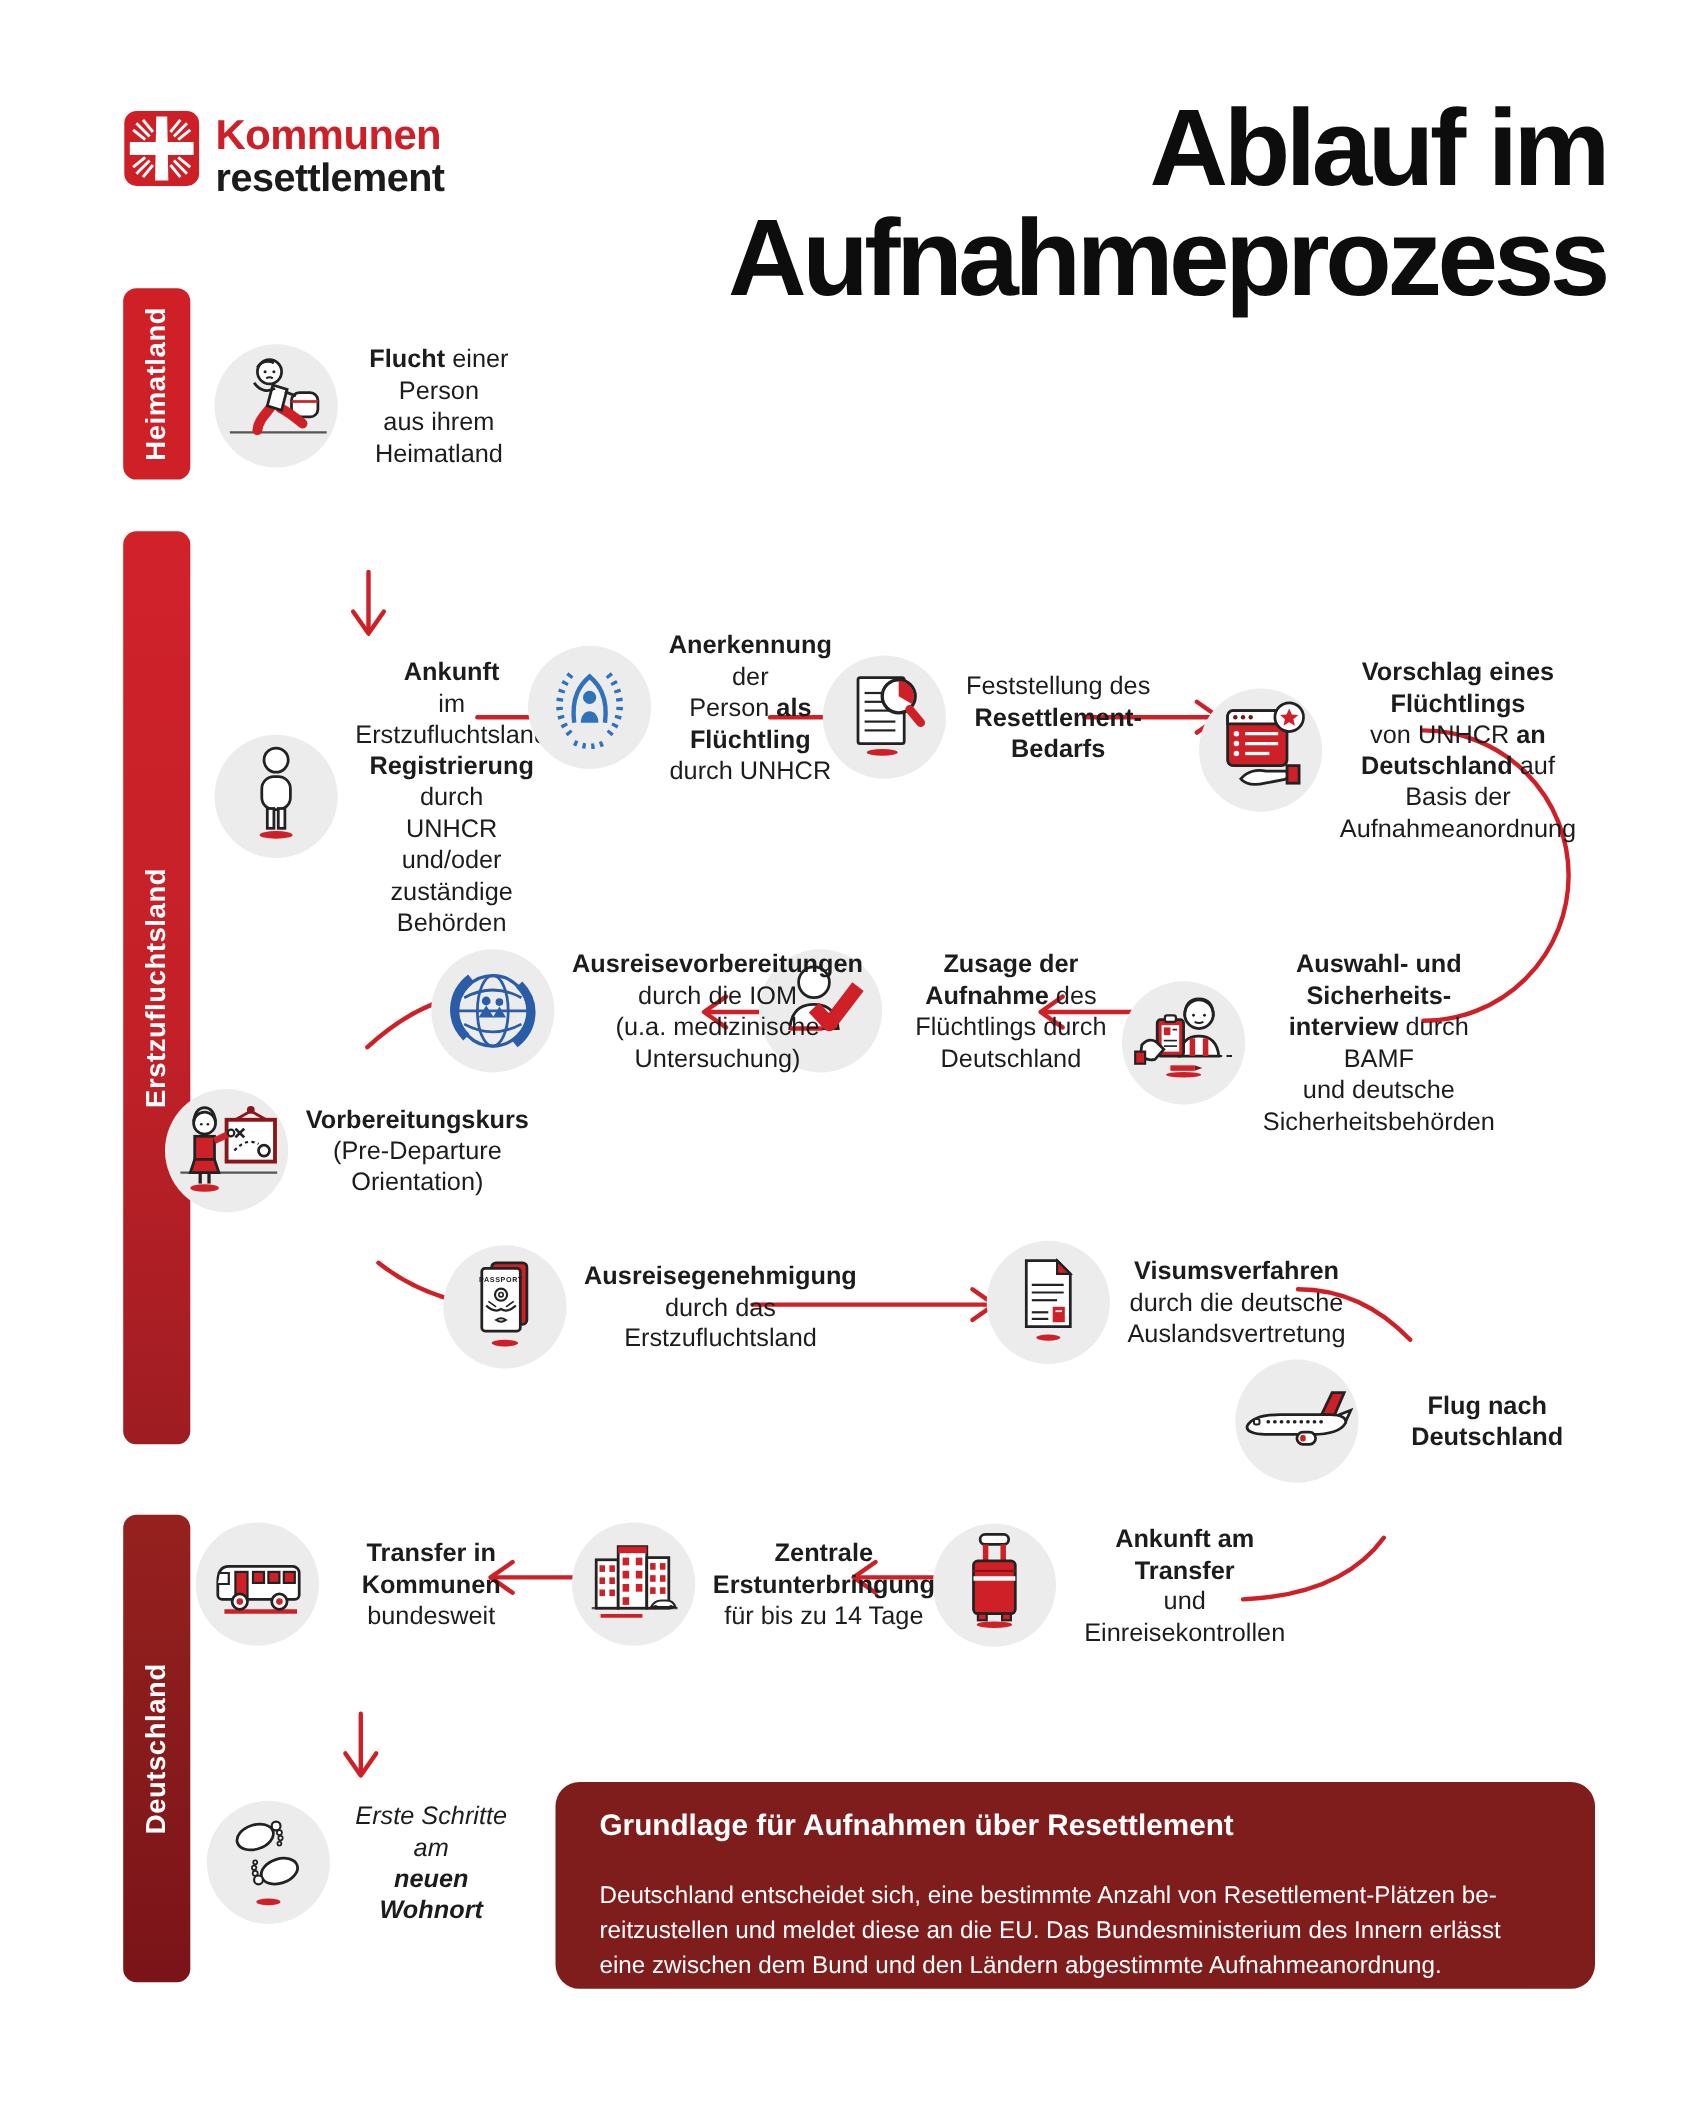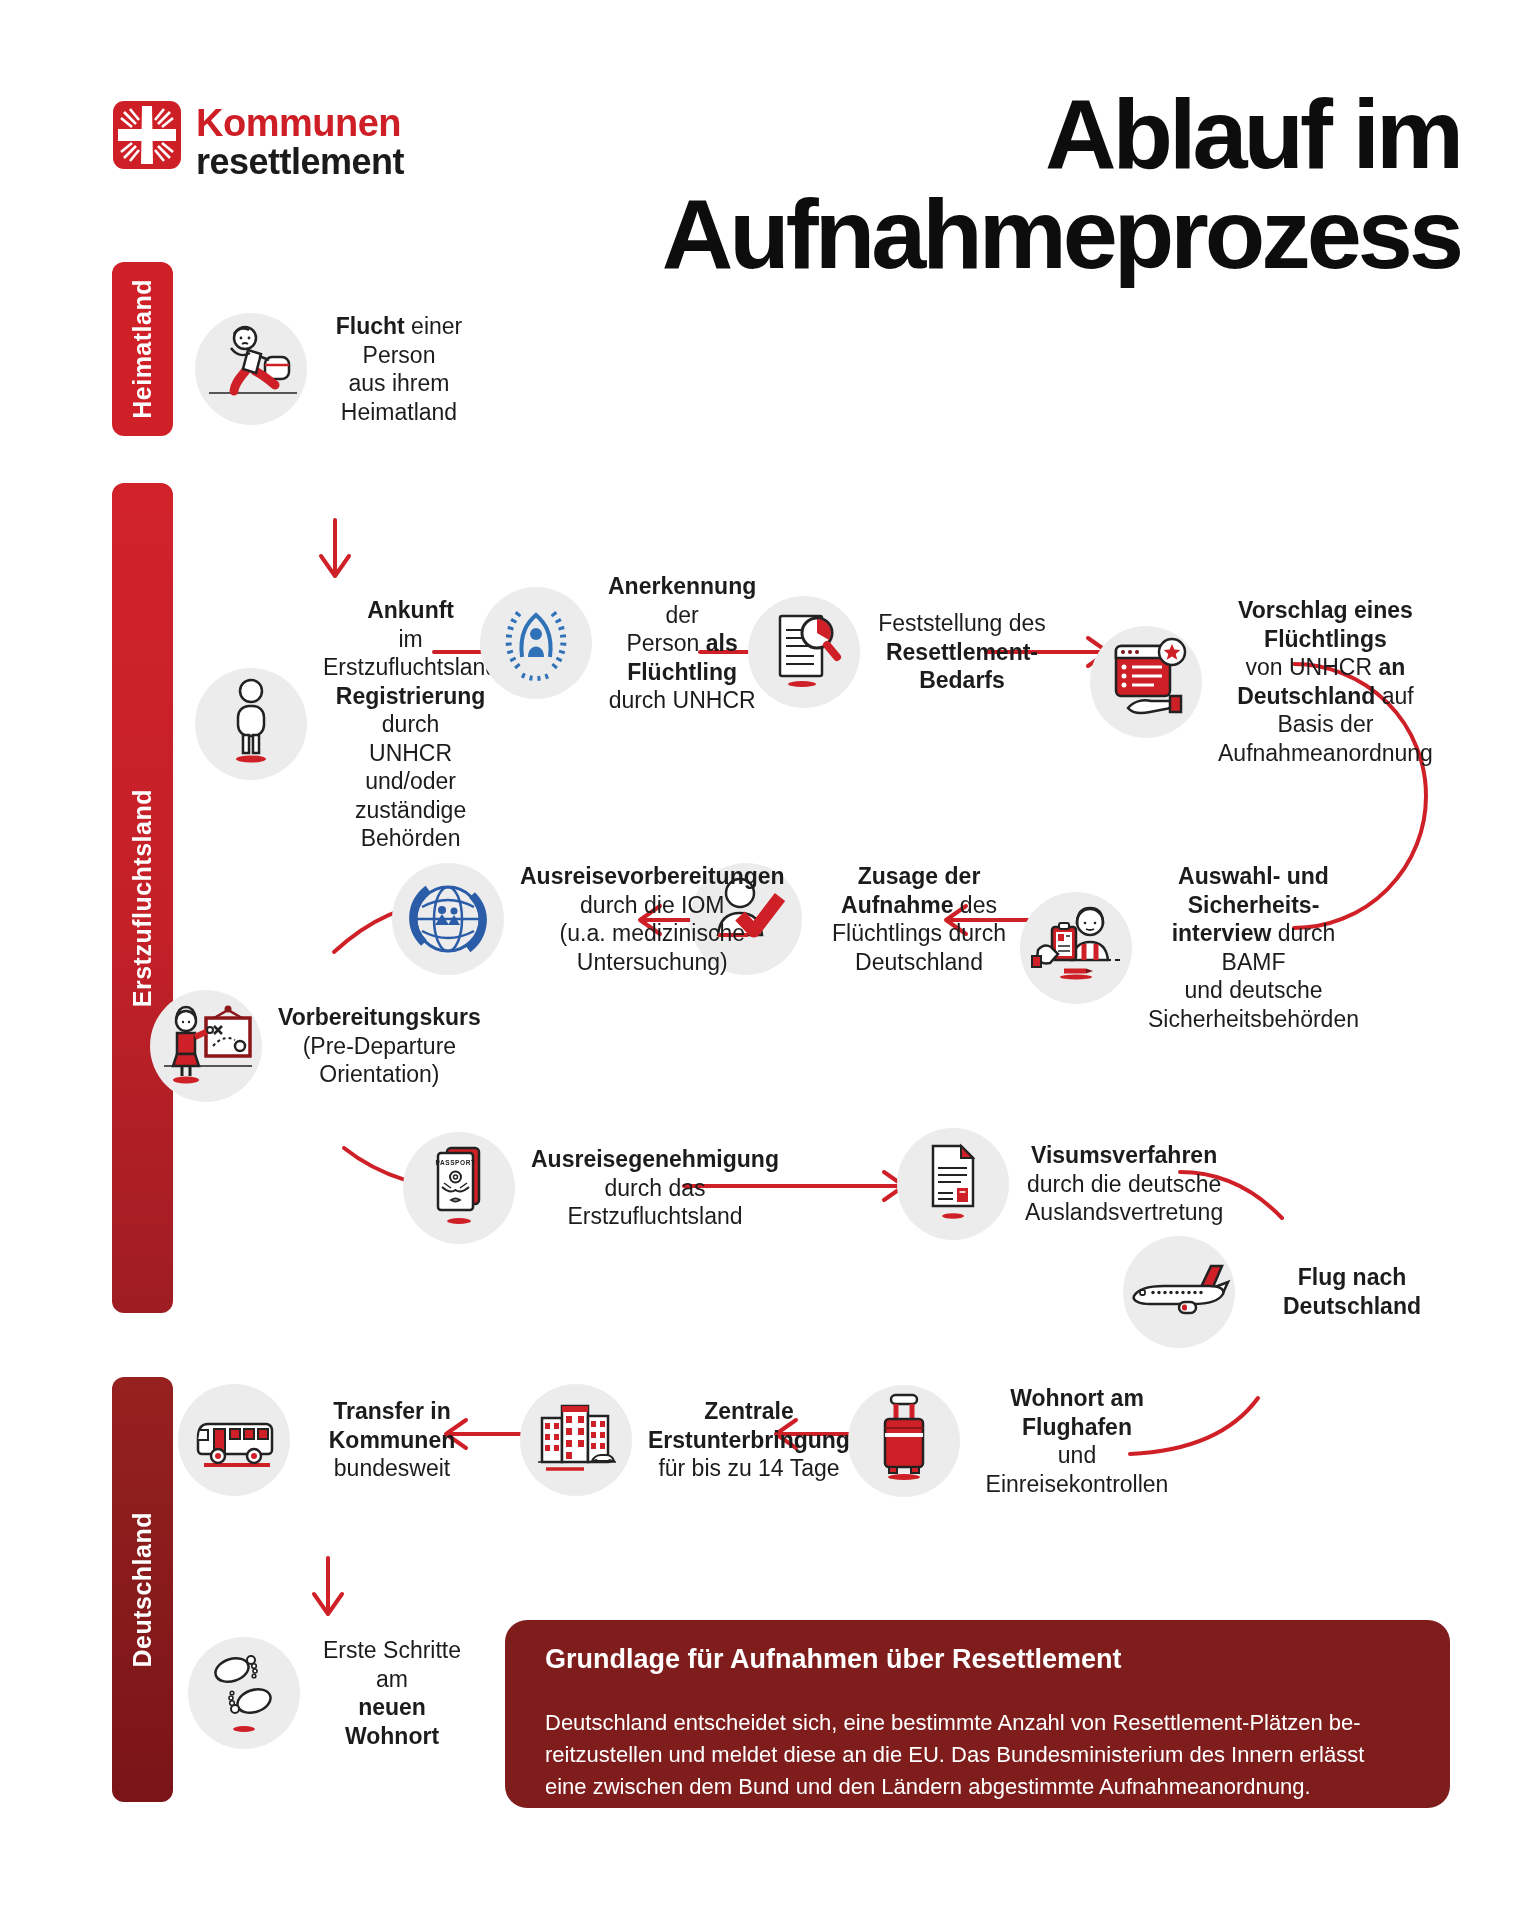--- a/index.html
+++ b/index.html
@@ -370,21 +370,21 @@
       <rect x="37" y="4" width="26" height="9" rx="4.5" fill="#fff" stroke="#222" stroke-width="2.5"></rect>
       <line x1="42" y1="13" x2="42" y2="28" stroke="#cf2027" stroke-width="5"></line>
       <line x1="58" y1="13" x2="58" y2="28" stroke="#cf2027" stroke-width="5"></line>
       <rect x="31" y="28" width="38" height="48" rx="4" fill="#cf2027" stroke="#222" stroke-width="2.5"></rect>
       <line x1="31" y1="44" x2="69" y2="44" stroke="#fff" stroke-width="4"></line>
       <line x1="31" y1="37" x2="69" y2="37" stroke="#8b1518" stroke-width="2"></line>
       <rect x="35" y="76" width="8" height="6" fill="#cf2027" stroke="#222" stroke-width="2"></rect>
       <rect x="57" y="76" width="8" height="6" fill="#cf2027" stroke="#222" stroke-width="2"></rect>
     </svg>
       </div>
-    <div class="cap"><b>Wohnort am Flughafen</b><br>und Einreisekontrollen</div>
+    <div class="cap"><b>Ankunft am Transfer</b><br>und Einreisekontrollen</div>
   </div>
 
   <div class="step" style="left:520px;top:1384px;width:300px;">
     <div class="circle">
         <svg width="112" height="100" viewBox="0 0 100 100">
       <line x1="12" y1="72" x2="90" y2="72" stroke="#555" stroke-width="2"></line>
       <line x1="20" y1="79" x2="58" y2="79" stroke="#cf2027" stroke-width="3.5"></line>
       <rect x="16" y="28" width="20" height="44" fill="#fff" stroke="#222" stroke-width="2.5"></rect>
       <rect x="36" y="16" width="26" height="56" fill="#fff" stroke="#222" stroke-width="2.5"></rect>
       <rect x="62" y="26" width="20" height="46" fill="#fff" stroke="#222" stroke-width="2.5"></rect>
@@ -430,21 +430,21 @@
       <rect x="74" y="39" width="10" height="10" fill="#cf2027" stroke="#222" stroke-width="2"></rect>
       <circle cx="34" cy="66" r="7" fill="#fff" stroke="#222" stroke-width="2.5"></circle>
       <circle cx="34" cy="66" r="3" fill="#cf2027"></circle>
       <circle cx="70" cy="66" r="7" fill="#fff" stroke="#222" stroke-width="2.5"></circle>
       <circle cx="70" cy="66" r="3" fill="#cf2027"></circle>
     </svg>
       </div>
     <div class="cap"><b>Transfer in Kommunen</b><br>bundesweit</div>
   </div>
 
-  <div class="step" style="left:188px;top:1636px;width:280px;">
+  <div class="step" style="left:188px;top:1636px;width:280px;font-style:italic;">
     <div class="circle">
         <svg width="100" height="100" viewBox="0 0 100 100">
       <ellipse cx="50" cy="86" rx="11" ry="3" fill="#cf2027"></ellipse>
       <ellipse cx="38" cy="27" rx="17" ry="11" transform="rotate(-18 38 27)" fill="#fff" stroke="#222" stroke-width="2.5"></ellipse>
       <circle cx="57" cy="17" r="4" fill="#fff" stroke="#222" stroke-width="2"></circle>
       <circle cx="60" cy="23" r="2.3" fill="#fff" stroke="#222" stroke-width="1.6"></circle>
       <circle cx="61" cy="28" r="2" fill="#fff" stroke="#222" stroke-width="1.6"></circle>
       <circle cx="60" cy="33" r="1.8" fill="#fff" stroke="#222" stroke-width="1.6"></circle>
       <ellipse cx="60" cy="58" rx="17" ry="11" transform="rotate(162 60 58)" fill="#fff" stroke="#222" stroke-width="2.5"></ellipse>
       <circle cx="41" cy="66" r="4" fill="#fff" stroke="#222" stroke-width="2"></circle>

